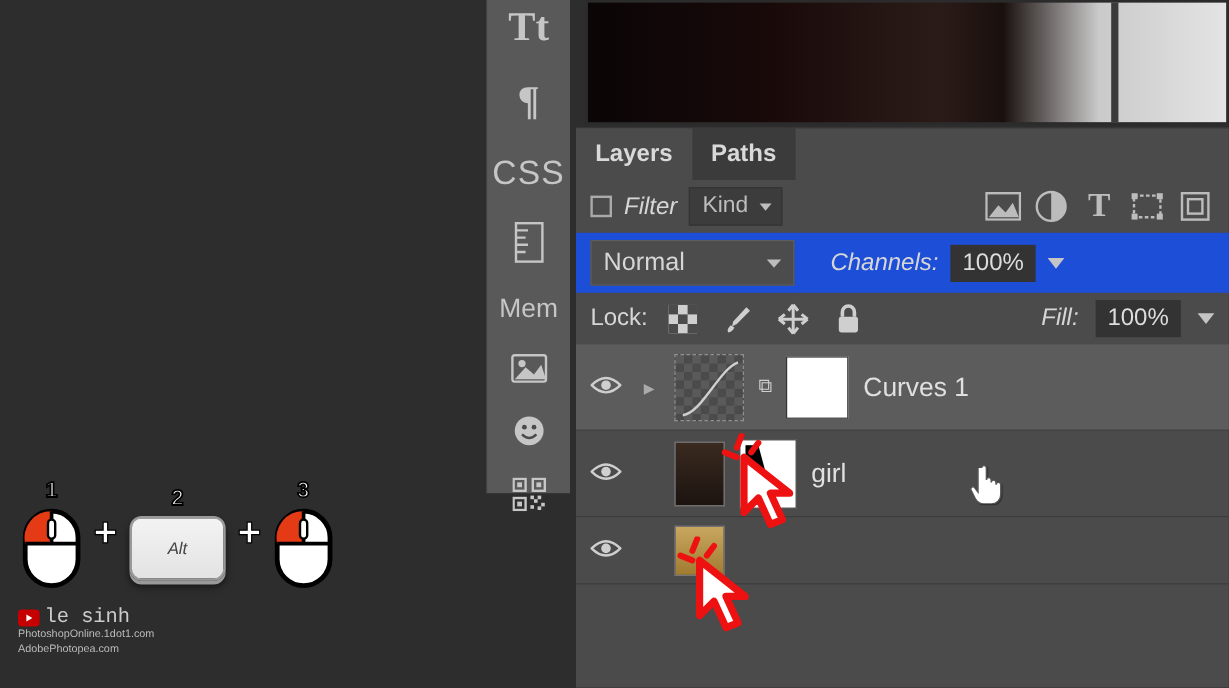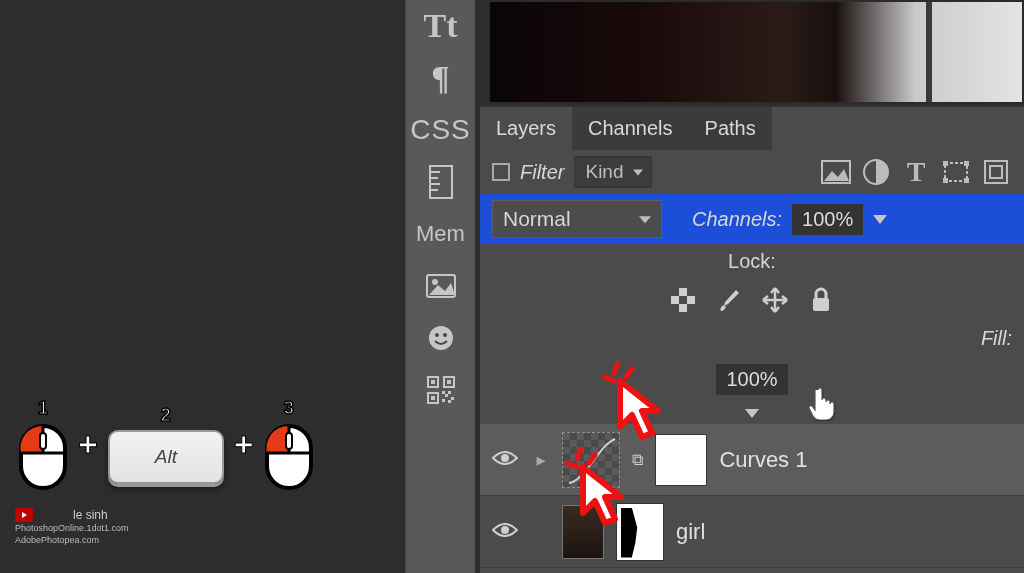--- a/index.html
+++ b/index.html
@@ -35,61 +35,61 @@
     font-weight: bold;
     color: #fdfdfd;
     text-align: center;
     -webkit-text-stroke: 1.5px #000;
   }
   .combo-col { display: flex; flex-direction: column; align-items: center; gap: 4px; }
   .plus-sign { font-size: 34px; font-weight: bold; color: #fff; -webkit-text-stroke: 1px #000; }
   .mouse-icon svg { display:block; }
 
   .alt-key {
-    width: 116px; height: 54px;
+    width: 80px; height: 54px;
     background: linear-gradient(#f3f3f3,#e3e3e3);
     border: 2px solid #9a9a9a;
     border-radius: 10px;
     box-shadow: 0 3px 0 #999, 0 5px 6px rgba(0,0,0,0.5);
     display: flex; align-items: center; justify-content: center;
     font-style: italic;
-    font-size: 19px;
+    font-size: 14px;
     color: #444;
   }
 
   .branding {
     position: absolute;
     left: 15px;
     top: 508px;
     color: #bbb;
     font-size: 9px;
     line-height: 12px;
   }
   .branding .logo-row { display:flex; align-items:center; gap:4px; }
   .branding .play-btn {
     width:18px; height:14px; background:#c60000; border-radius:3px;
     display:flex; align-items:center; justify-content:center;
   }
   .branding .play-btn::after { content:''; border-left:5px solid #fff; border-top:3px solid transparent; border-bottom:3px solid transparent; }
-  .branding .name { font-size:12px; font-family: Liberation Sans, sans-serif; color:#ccc;margin-left:36px; }
+  .branding .name { font-size:17px; font-family: Liberation Mono, monospace; color:#ccc; }
 
   
   .tool-strip {
     position: absolute;
     left: 405px;
     top: 0;
     width: 70px;
-    height: 573px;
+    height: 411px;
     background: #595959;
     border-left: 1px solid #444;
     padding-top: 4px;
     display: flex;
     flex-direction: column;
     align-items: center;
-    gap: 8px;
+    gap: 24px;
   }
   .tool-strip .slot {
     width: 50px; height: 44px;
     display:flex; align-items:center; justify-content:center;
     color:#c6c6c6;
     font-size: 28px;
   }
   .tool-strip .slot.small { font-size: 22px; }
   .tool-strip .slot.text { font-family: "Times New Roman", serif; font-size:34px; font-weight:bold; }
   .css-chip { font-family: sans-serif; font-size:18px; font-weight:normal; letter-spacing:1px; }
@@ -121,21 +121,21 @@
     border-top: 1px solid #343434;
   }
 
   .tabs {
     display:flex;
     gap:0;
   }
   .tab {
     padding: 10px 16px;
     font-size: 20px;
-    font-weight: normal;
+    font-weight: bold;
     color: #d9d9d9;
     background: #3b3b3b;
   }
   .tab.active { background:#4b4b4b; }
 
   .row {
     display:flex;
     align-items:center;
     gap:10px;
     padding: 6px 12px;
@@ -180,21 +180,21 @@
     border-left:6px solid transparent; border-right:6px solid transparent;
     border-top:7px solid #bdbdbd;
   }
   .pct-chip {
     background:#333; padding:4px 10px; font-size:20px;
   }
   .dropdown-arrow{
     width:0;height:0;border-left:7px solid transparent;border-right:7px solid transparent;border-top:9px solid #c5c5c5;
   }
 
-  .lock-row { gap:14px;flex-direction:column; }
+  .lock-row { gap:14px; }
   .lock-label { font-size:20px; color:#d6d6d6; }
   .lock-icons .ic { width:30px; height:26px; display:flex; align-items:center; justify-content:center; color:#cfcfcf; font-size:24px; }
   .lock-icons { display:flex; gap:16px; }
 
   
   .layer {
     display:flex;
     align-items:center;
     gap:12px;
     padding:6px 10px;
@@ -376,21 +376,20 @@
 </div>
 
 <div class="right-half">
 
   <div class="canvas-thumb"></div>
 
   <div class="panel-box">
 
     <div class="tabs">
       <div class="tab active"><span>Layers</span></div>
-      <div class="tab"><span>Channels</span></div>
       <div class="tab"><span>Paths</span></div>
     </div>
 
     <div class="row">
       <span class="checkbox"></span>
       <span class="kind-text">Filter</span>
       <span class="dropdown"><span>Kind</span></span>
       <div class="filter-icons" style="margin-left:auto;">
         <span class="ico">
           <svg width="30" height="24" viewBox="0 0 30 24">

